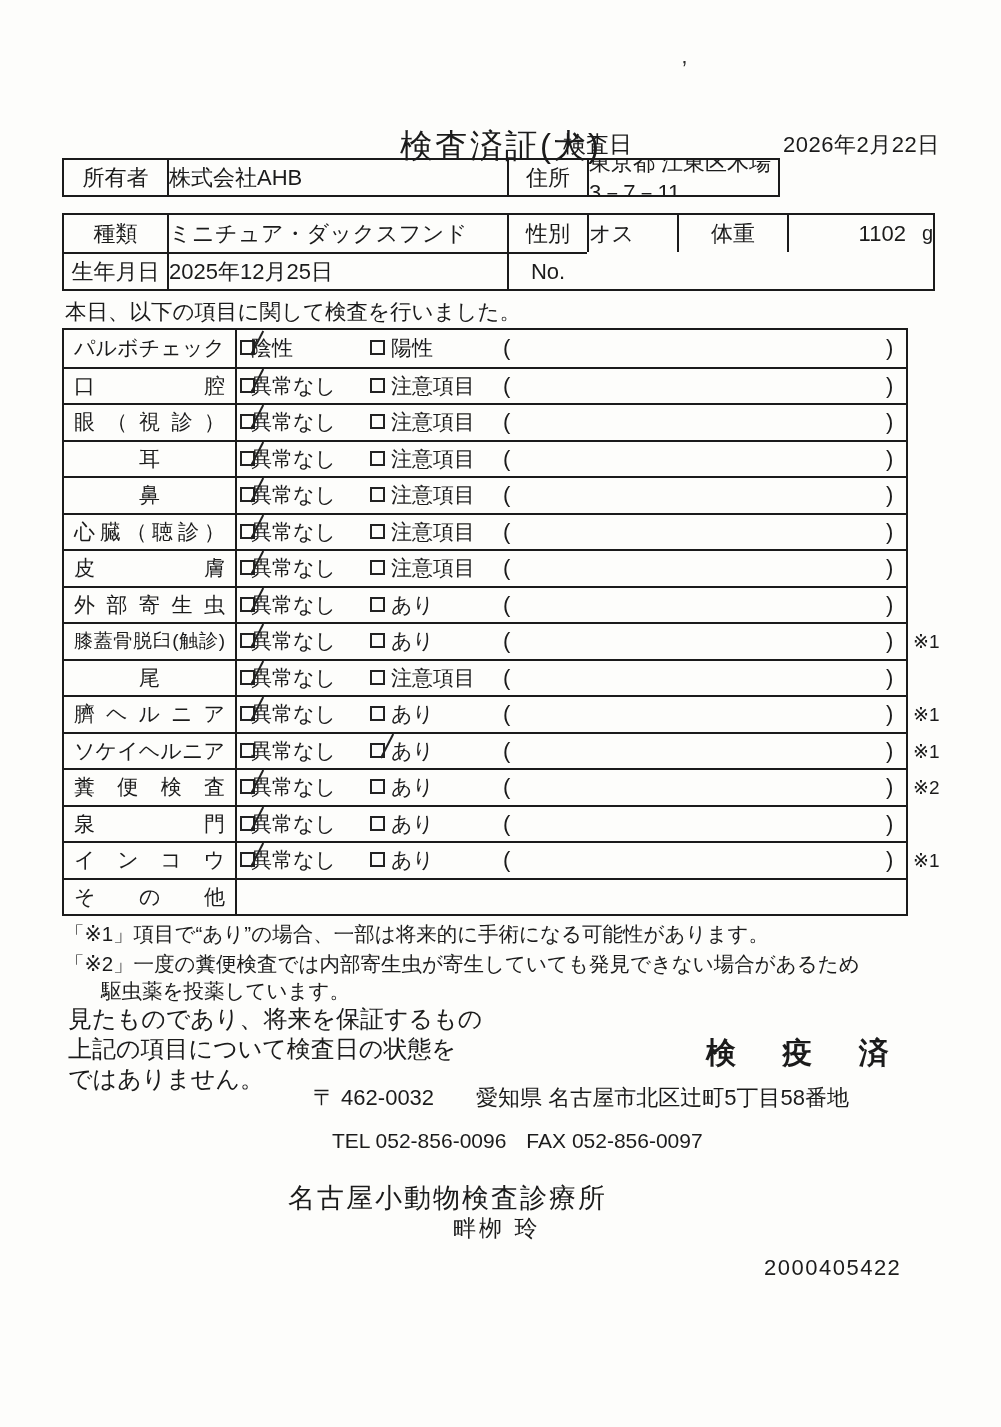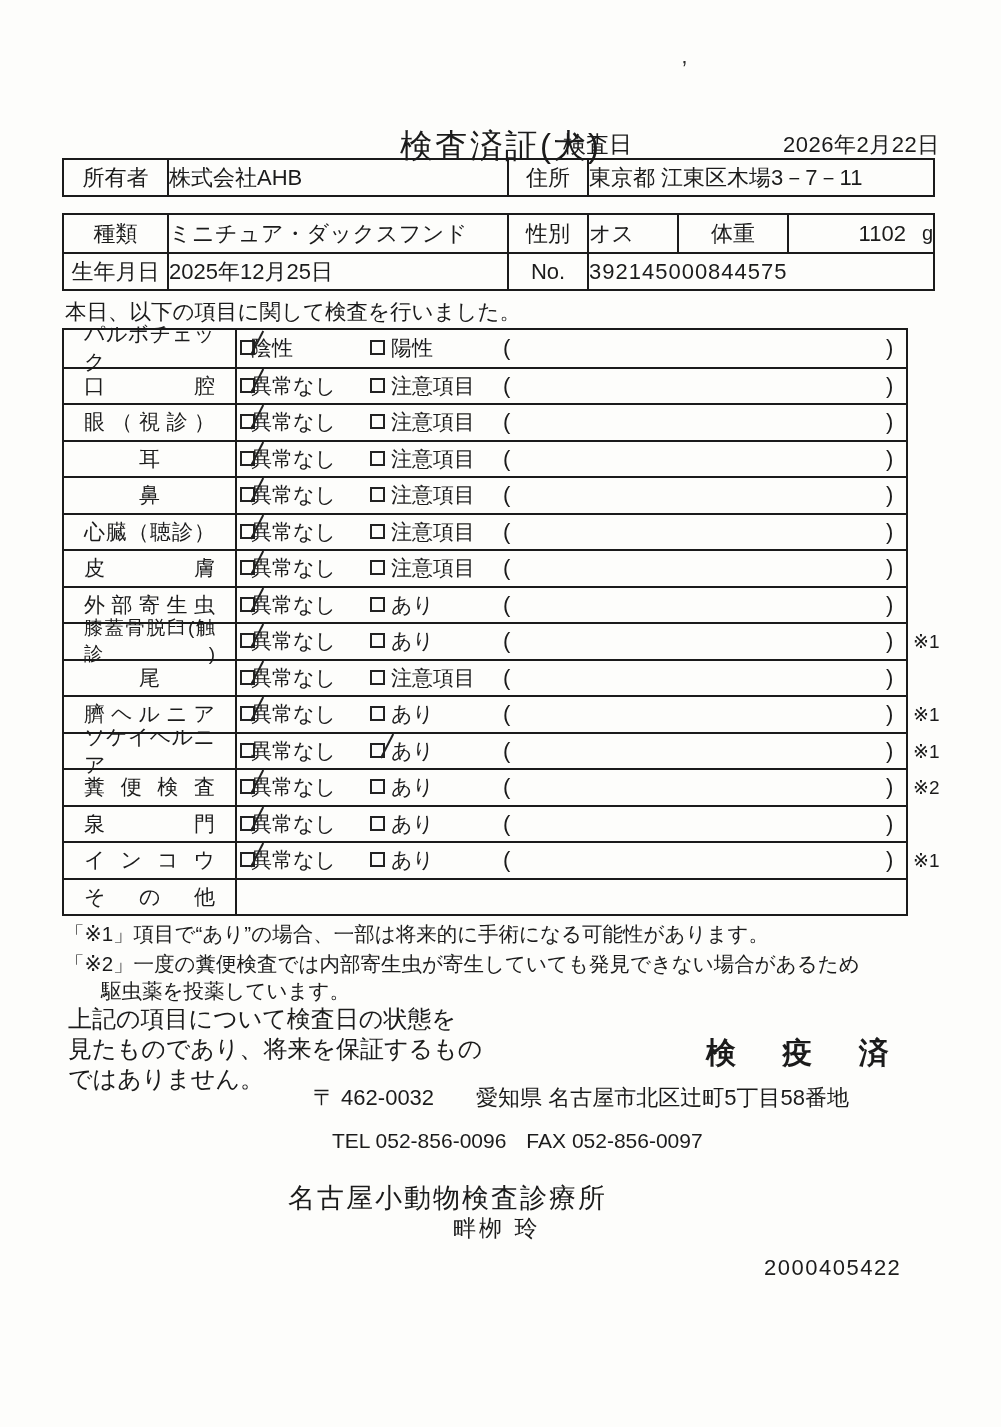--- a/index.html
+++ b/index.html
@@ -22,21 +22,21 @@
   .date-value { top:130px; left:783px; font-size:22px; letter-spacing:0.5px; }
 
   
   .tbl { position:absolute; border:2.5px solid #1b1b1b; display:grid; }
   .tbl > div { display:flex; align-items:center; font-size:22px; overflow:hidden; }
   .bl { border-left:2.5px solid #1b1b1b; }
   .bt { border-top:2.5px solid #1b1b1b; }
   .lab { justify-content:center; }
   .val { padding-left:0; font-size:23px; }
 
-  .tbl-owner { left:62px; top:158px; width:873px; height:39px; grid-template-columns:103px 340px 80px 1fr; }
+  .tbl-owner { left:62px; top:158px; width:718px; height:39px; grid-template-columns:103px 340px 80px 1fr; }
   .tbl-pet   { left:62px; top:213px; width:873px; height:78px; grid-template-columns:103px 340px 80px 90px 110px 1fr; grid-template-rows:1fr 1fr; }
   .breed-val { font-size:19px; letter-spacing:0.5px; }
   .weight-cell { justify-content:flex-end; font-size:23px; }
   .weight-unit { margin-left:16px; font-size:20px; }
   .no-span { grid-column:4 / 7; }
   .no-val { font-size:24px; letter-spacing:1px; }
 
   .intro { top:297px; left:65px; font-size:21.5px; }
 
   
@@ -44,21 +44,21 @@
     position:absolute; left:62px; top:328px; width:846px; height:588px;
     border:2.5px solid #1b1b1b;
     display:grid; grid-template-rows:repeat(16,1fr);
     overflow:visible;
   }
   .exam-row { position:relative; border-top:2px solid #1b1b1b; }
   .exam-row:first-child { border-top:none; }
   .exam-label {
     position:absolute; left:0; top:0; bottom:0; width:173px;
     border-right:2px solid #1b1b1b;
-    padding:0 20px; font-size:21px;
+    padding:0 10px; font-size:21px;
     display:flex; align-items:center;justify-content:flex-end;
   }
   .exam-label > span { display:block; width:100%; }
   .exam-label.justify > span { text-align:justify; text-align-last:justify; }
   .exam-label.center  > span { text-align:center; }
   .exam-content { position:absolute; left:173px; right:0; top:0; bottom:0; }
   .exam-content .t { position:absolute; top:50%; transform:translateY(-50%); font-size:21px; white-space:nowrap; }
   .t1 { left:14px; }
   .t2 { left:154px; }
   .po { left:266px; font-size:22px !important; }
@@ -115,21 +115,20 @@
     <div class="lab bl">性別</div>
     <div class="val bl">オス</div>
     <div class="lab bl">体重</div>
     <div class="weight-cell bl">
       <span>1102</span>
       <span class="weight-unit">g</span>
     </div>
     <div class="lab bt">生年月日</div>
     <div class="val bl bt">2025年12月25日</div>
     <div class="lab bl bt">No.</div>
-    <div class="val bl bt no-span no-val">392145000844575</div>
   </div>
 
   <div class="abs intro">本日、以下の項目に関して検査を行いました。</div>
 
   <div class="tbl-exam">
       <div class="exam-row">
         <div class="exam-label justify">
           <span>パルボチェック</span>
         </div>
         <div class="exam-content">
@@ -334,22 +333,22 @@
         </div>
         <div class="exam-content"></div>
       </div>
     </div>
 
   <div class="abs fn1">「※1」項目で“あり”の場合、一部は将来的に手術になる可能性があります。</div>
   <div class="abs fn2">「※2」一度の糞便検査では内部寄生虫が寄生していても発見できない場合があるため</div>
   <div class="abs fn3">駆虫薬を投薬しています。</div>
 
   <div class="disclaimer">
+    <div>見たものであり、将来を保証するもの</div>
     <div>上記の項目について検査日の状態を</div>
-    <div>見たものであり、将来を保証するもの</div>
     <div>ではありません。</div>
   </div>
 
   <div class="abs stamp">検 疫 済</div>
 
   <div class="abs addr-line">
     <span>〒 462-0032</span>
     <span class="addr-gap"></span>
     <span>愛知県 名古屋市北区辻町5丁目58番地</span>
   </div>

